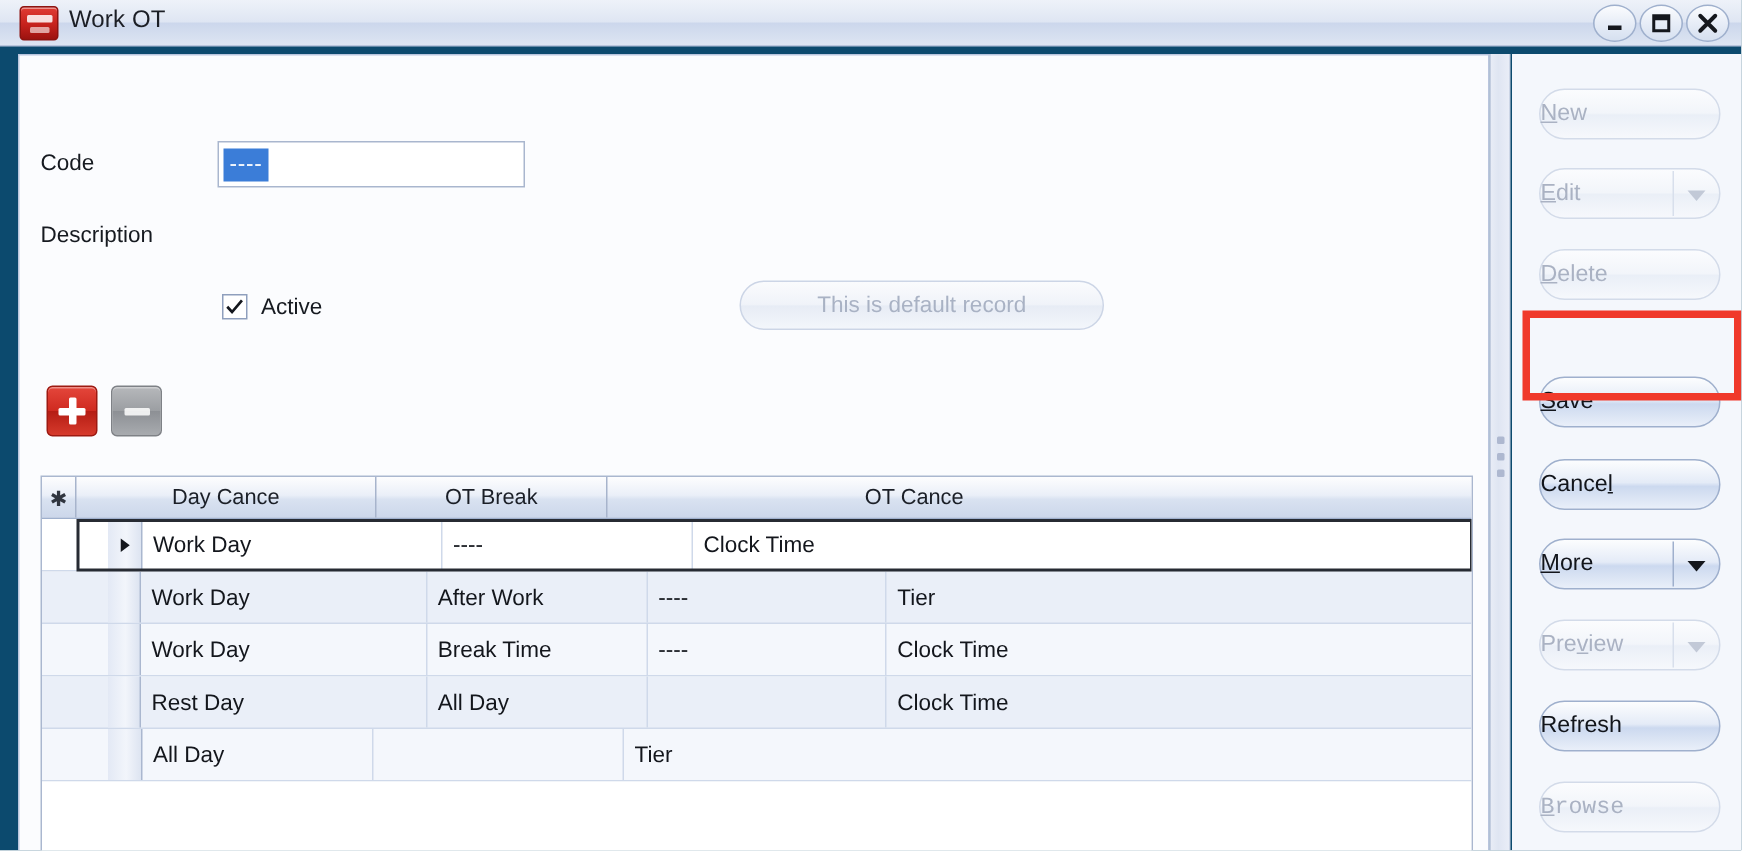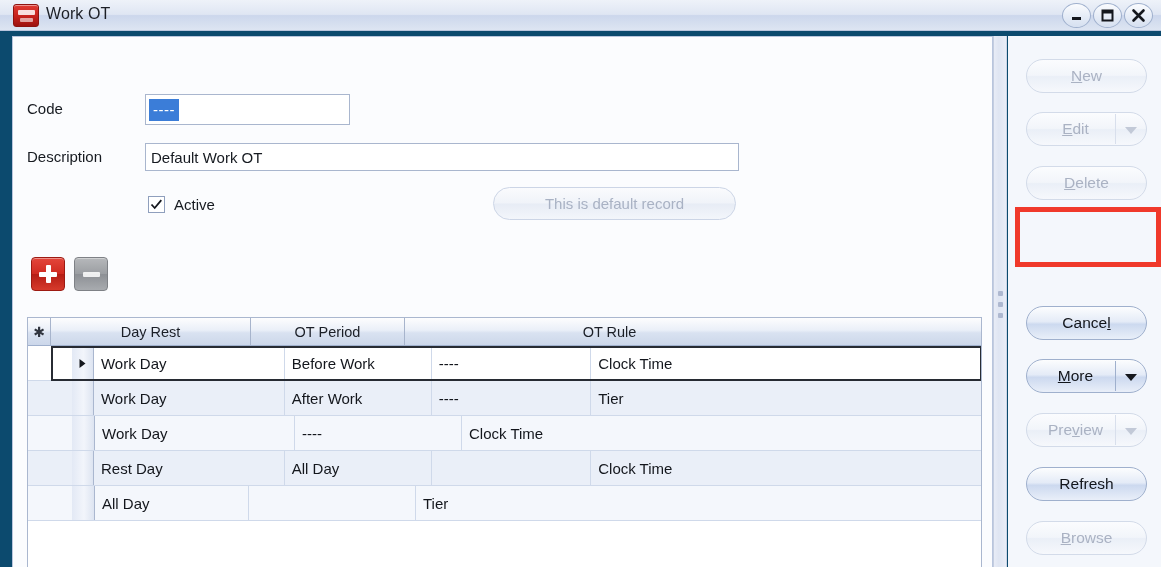--- a/index.html
+++ b/index.html
@@ -231,21 +231,21 @@
     left: 1008px; top: 36px;
     width: 153px; height: 531px;
     background: #f4f7fc;
   }
   .abtn {
     position: absolute;
     left: 18px;
     width: 121px; height: 34px;
     border-radius: 17px;
     font-size: 15.5px;
-    display: flex; align-items: center; justify-content: center;
+    display: flex; align-items: center; 
     background: linear-gradient(to bottom, #fcfdfe 0%, #e4ebf7 46%, #ccd9ef 54%, #e9eff9 100%);
     border: 1px solid #9fb0cd;
     color: #12151b;
     cursor: pointer;
     user-select: none;
   }
   .abtn.disabled {
     background: linear-gradient(to bottom, #fbfcfe 0%, #f2f5fa 48%, #eaeff7 52%, #f6f8fc 100%);
     border: 1px solid #d3dbe9;
     color: #aab2c3;
@@ -305,21 +305,20 @@
     </div>
   </div>
 
   <div class="content">
 
     <div class="lbl" style="position:absolute;left:14px;top:63px;">Code</div>
     <input class="txtbox" id="code-input" type="text" value="" placeholder="" style="">
     <div class="code-sel">----</div>
 
     <div class="lbl" style="position:absolute;left:14px;top:111px;">Description</div>
-    <input class="txtbox" id="desc-input" type="text" value="Default Work OT" style="">
 
     <div class="chk-wrap">
       <span class="chk">
         <svg width="13" height="13" viewBox="0 0 13 13">
           <path d="M1.5 6.5 L4.7 10 L11.3 2.2" stroke="#14171d" stroke-width="1.8" fill="none"></path>
         </svg>
       </span>
       <span class="chk-label">Active</span>
     </div>
 
@@ -331,51 +330,51 @@
         <span class="plus-v"></span>
       </div>
       <div class="sqbtn rem">
         <span class="minus-h"></span>
       </div>
     </div>
 
     <div class="grid">
       <div class="grid-head">
         <div class="gh ind" style="width:23px;">✱</div>
-        <div class="gh" style="width:200px;">Day Rest</div>
-        <div class="gh" style="width:154px;">OT Period</div>
-        <div class="gh" style="width:409px;border-right:none;">OT Rule</div>
+        <div class="gh" style="width:200px;">Day Cance</div>
+        <div class="gh" style="width:154px;">OT Break</div>
+        <div class="gh" style="width:409px;border-right:none;">OT Cance</div>
       </div>
 
       <div class="row-wrap">
         <div class="grid-row selected">
           <div class="gc ind" style="width:23px;">
             <svg width="9" height="11" viewBox="0 0 9 11">
               <path d="M1.5 1 L7.5 5.5 L1.5 10 Z" fill="#14171d"></path>
             </svg>
           </div>
           <div class="gc" style="width:200px;">Work Day</div>
-          <div class="gc" style="width:154px;">Before Work</div>
           <div class="gc" style="width:167px;">----</div>
           <div class="gc" style="width:409px;border-right:none;">Clock Time</div>
         </div>
         <div class="row-sel-box"></div>
       </div>
 
       <div class="grid-row even">
         <div class="gc ind" style="width:23px;"></div>
         <div class="gc" style="width:200px;">Work Day</div>
         <div class="gc" style="width:154px;">After Work</div>
         <div class="gc" style="width:167px;">----</div>
         <div class="gc" style="width:409px;border-right:none;">Tier</div>
       </div>
 
       <div class="grid-row odd">
         <div class="gc ind" style="width:23px;"></div>
         <div class="gc" style="width:200px;">Work Day</div>
+        <div class="gc" style="width:154px;">Break Time</div>
         <div class="gc" style="width:167px;">----</div>
         <div class="gc" style="width:409px;border-right:none;">Clock Time</div>
       </div>
 
       <div class="grid-row even">
         <div class="gc ind" style="width:23px;"></div>
         <div class="gc" style="width:200px;">Rest Day</div>
         <div class="gc" style="width:154px;">All Day</div>
         <div class="gc" style="width:167px;"></div>
         <div class="gc" style="width:409px;border-right:none;">Clock Time</div>
@@ -407,20 +406,23 @@
     <div class="abtn disabled has-caret" style="top:76px;">
       <span class="lbltxt"><span class="mn">E</span>dit</span>
       <span class="split-div"></span>
       <span class="caret"></span>
     </div>
 
     <div class="abtn disabled" style="top:130px;">
       <span class="lbltxt"><span class="mn">D</span>elete</span>
     </div>
 
+    <div class="abtn" style="top:215px;">
+      <span class="lbltxt"><span class="mn">S</span>ave</span>
+    </div>
 
     <div class="abtn" style="top:270px;">
       <span class="lbltxt">Cance<span class="mn">l</span></span>
     </div>
 
     <div class="abtn has-caret" style="top:323px;">
       <span class="lbltxt"><span class="mn">M</span>ore</span>
       <span class="split-div"></span>
       <span class="caret"></span>
     </div>
@@ -428,20 +430,20 @@
     <div class="abtn" style="top:431px;">
       <span class="lbltxt">Refresh</span>
     </div>
 
     <div class="abtn disabled has-caret" style="top:377px;">
       <span class="lbltxt">Pre<span class="mn">v</span>iew</span>
       <span class="split-div"></span>
       <span class="caret"></span>
     </div>
 
-    <div class="abtn disabled" style="top:485px;">
+    <div class="abtn disabled" style="top:485px;font-family:Liberation Mono, monospace;">
       <span class="lbltxt"><span class="mn">B</span>rowse</span>
     </div>
   </div>
 
   <div class="highlight-box"></div>
 
 </div>
 
 </body></html>

